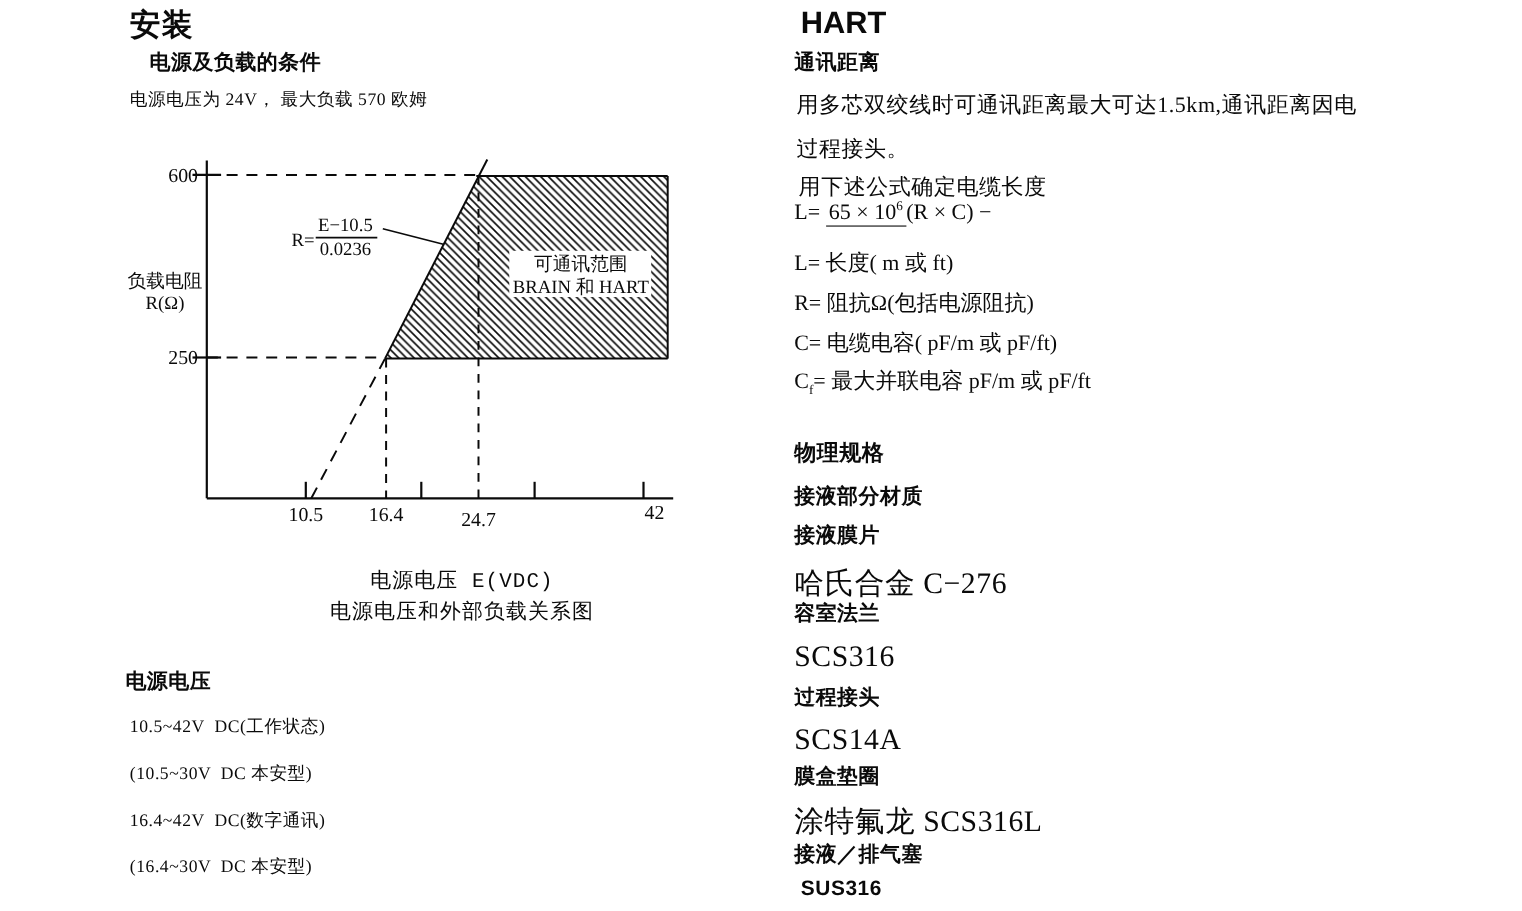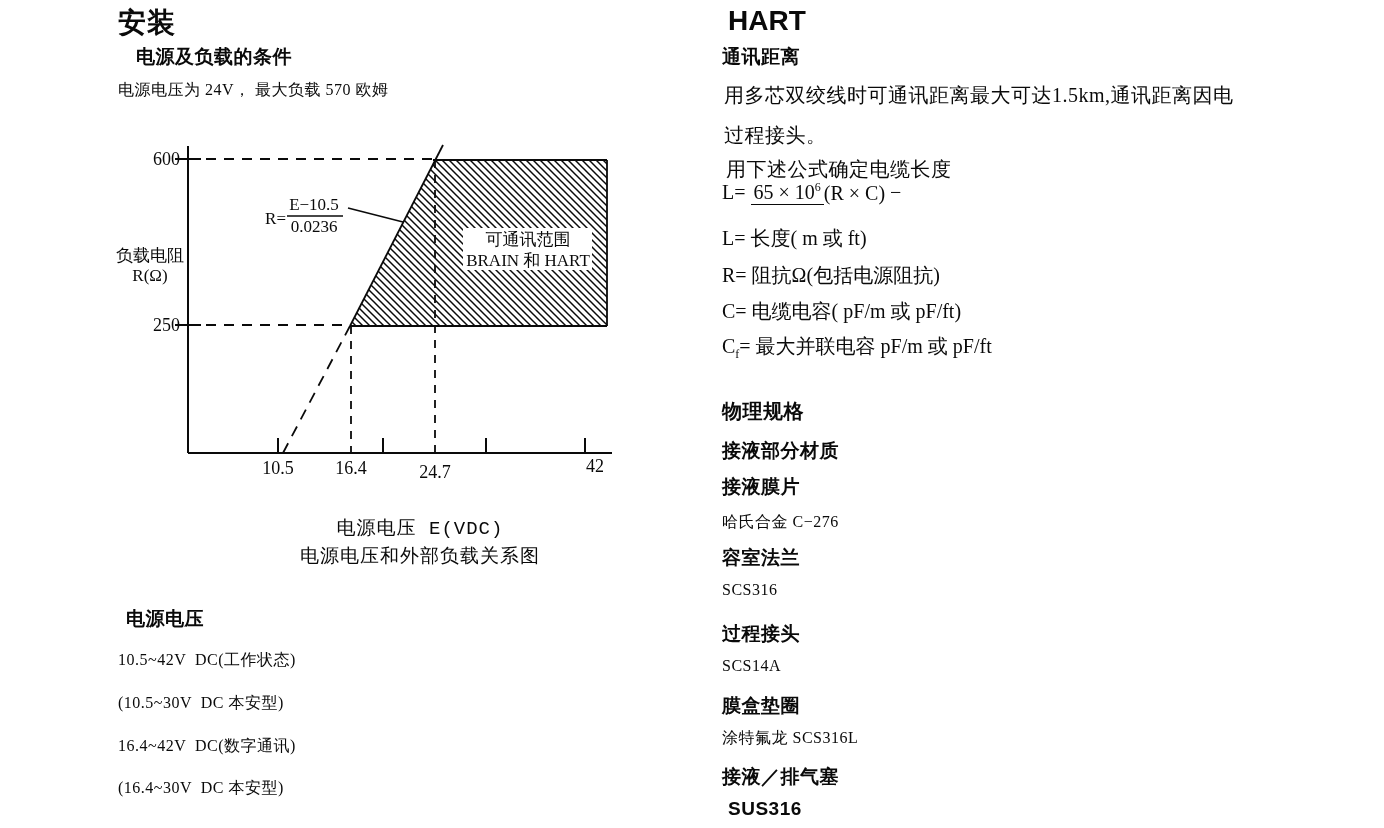--- a/index.html
+++ b/index.html
@@ -5,21 +5,21 @@
   * { margin:0; padding:0; box-sizing:border-box; }
   html,body { width:1384px; height:828px; background:#ffffff; overflow:hidden;
               font-family:"Liberation Serif","DejaVu Serif",serif; color:#0a0a0a; }
   .abs { position:absolute; }
   .h-sans { font-family:"Liberation Sans","DejaVu Sans",sans-serif; font-weight:700; }
   .serif  { font-family:"Liberation Serif","DejaVu Serif",serif; }
   .pre { white-space:pre; }
   .t-main { font-size:28px; letter-spacing:1px; }
   .t-sec  { font-size:19px; letter-spacing:0.5px; }
   .t-body { font-size:16px; letter-spacing:0.5px; }
-  .t-spec-val { font-size:16px; letter-spacing:0.5px; }
+  .t-spec-val { font-size:27px; letter-spacing:0.5px; }
   .caption { font-size:19px; letter-spacing:1px; text-align:center; width:560px;font-family:Liberation Mono, monospace; }
   .frac { display:inline-flex; align-items:center; line-height:1.05; }
   .frac .num { border-bottom:1.6px solid #0a0a0a; padding:0 3px 1px 3px; }
   .frac .den { padding-top:1px; }
   .formula-row { display:flex; align-items:center; gap:5px; font-size:20px; }
   sup.small { font-size:12px; vertical-align:super; }
   sub.small { font-size:12px; vertical-align:sub; }
   svg text { font-family:"Liberation Serif","DejaVu Serif",serif; fill:#0a0a0a; }
 </style>
 </head>
@@ -80,21 +80,21 @@
   <line x1="248" y1="68" x2="303" y2="82" stroke="#0a0a0a" stroke-width="1.5"></line>
 
   <rect x="363" y="88" width="129" height="42" fill="#ffffff" stroke="none"></rect>
   <text x="428" y="105" font-size="17" text-anchor="middle">可通讯范围</text>
   <text x="428" y="126" font-size="17" text-anchor="middle">BRAIN 和 HART</text>
 </svg>
 
 <div class="abs serif caption" style="left:140px; top:515px;">电源电压 E(VDC)</div>
 <div class="abs serif caption" style="left:140px; top:543px;">电源电压和外部负载关系图</div>
 
-<div class="abs h-sans t-sec" style="left:126px; top:606px;">电源电压</div>
+<div class="abs h-sans t-sec" style="left:114px; top:606px;">电源电压</div>
 <div class="abs serif t-body pre" style="left:118px; top:650px;text-align:right;">10.5~42V  DC(工作状态)</div>
 <div class="abs serif t-body pre" style="left:118px; top:693px;">(10.5~30V  DC 本安型)</div>
 <div class="abs serif t-body pre" style="left:118px; top:736px;">16.4~42V  DC(数字通讯)</div>
 <div class="abs serif t-body pre" style="left:118px; top:778px;">(16.4~30V  DC 本安型)</div>
 
 <div class="abs h-sans t-main" style="left:728px; top:5px; letter-spacing:0;">HART</div>
 
 <div class="abs h-sans t-sec" style="left:722px; top:44px;">通讯距离</div>
 
 <div class="abs serif" style="left:724px; top:82px; font-size:20px; letter-spacing:0.5px;">用多芯双绞线时可通讯距离最大可达1.5km,通讯距离因电</div>

